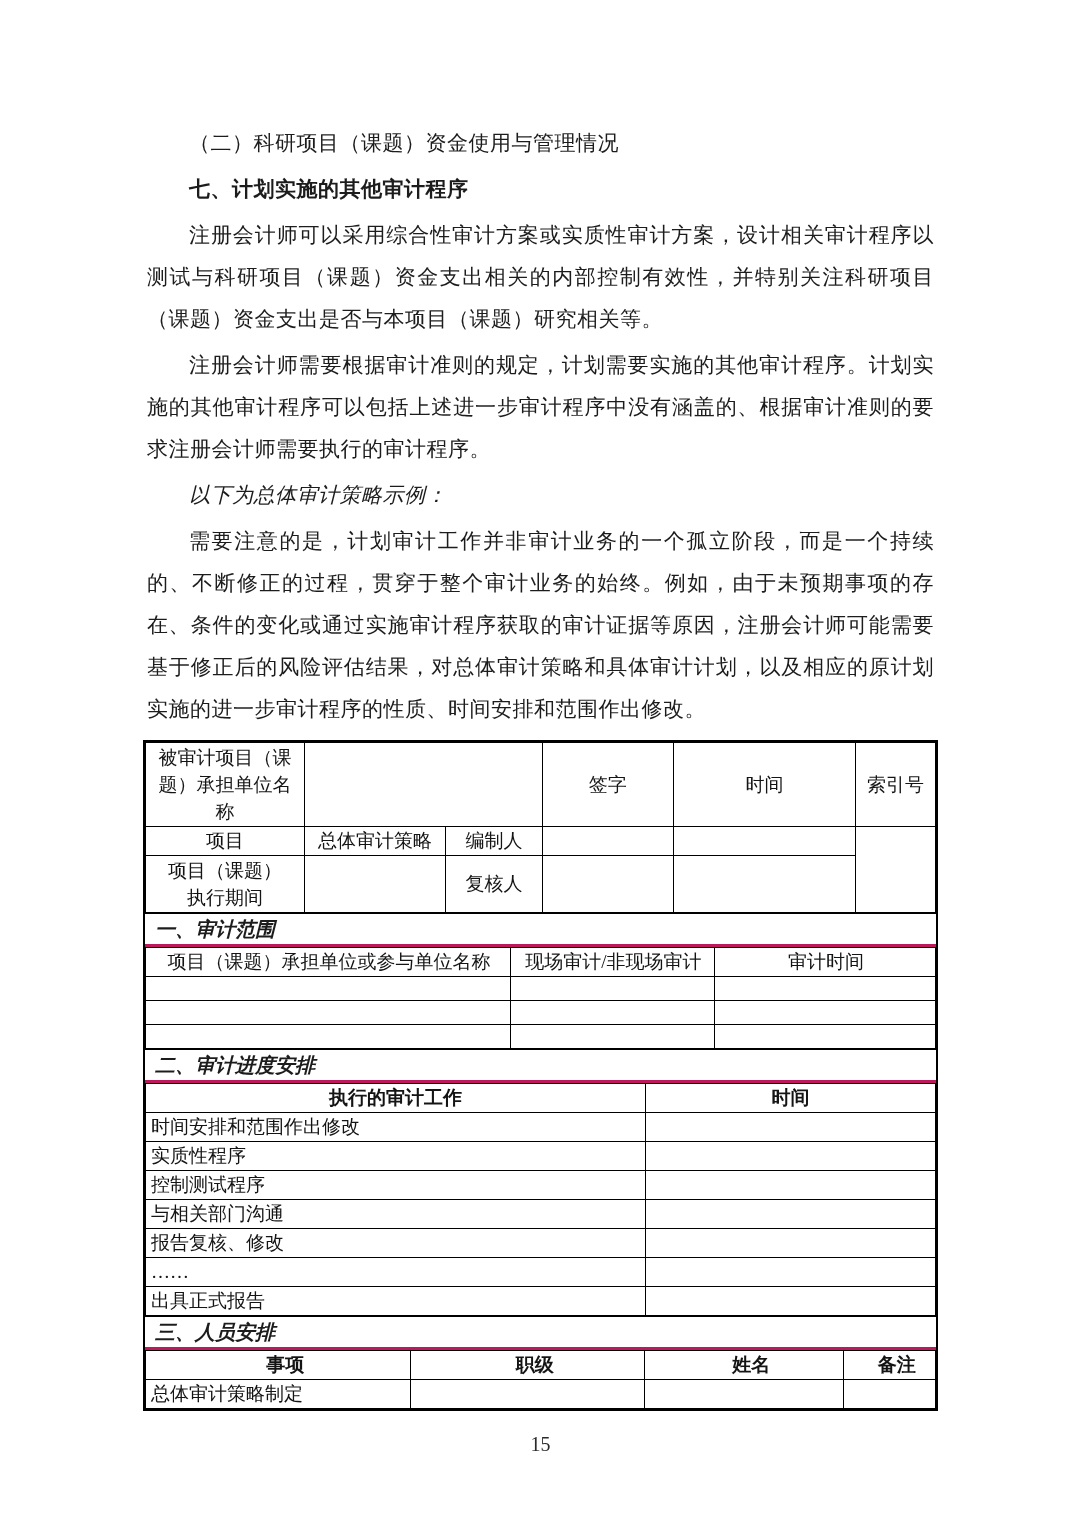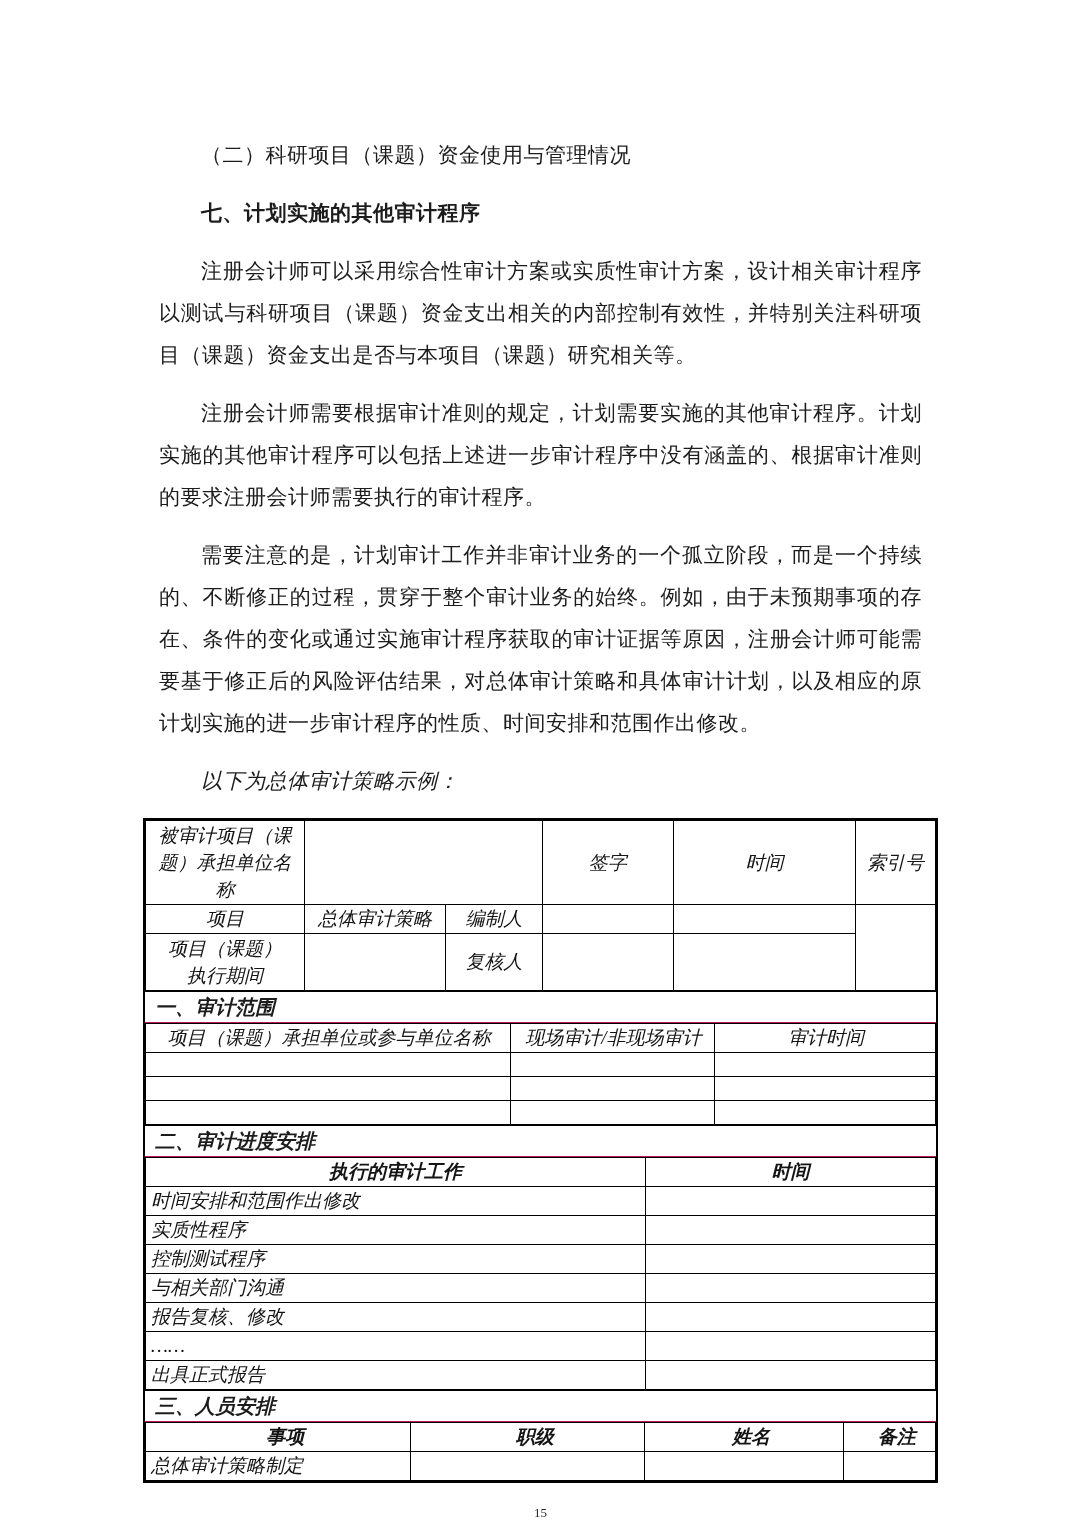--- a/index.html
+++ b/index.html
@@ -12,93 +12,92 @@
     overflow:hidden;
   }
   .page{
     width:795px;
     margin:0 auto 0 143px;
     padding-top:118px;
   }
   .para{
     font-size:21px;
     line-height:42px;
-    margin:16px;
+    margin:4px;
     text-align:justify;
     letter-spacing:0.5px;
   }
   .indent{text-indent:2em;}
   .h-bold{
     font-family:"Liberation Sans","DejaVu Sans",sans-serif;
     font-weight:700;
   }
   .kai{font-style:italic;}
 
   
   .tbl-wrap{
     margin-top:10px;
     border:2px solid #000;
   }
   .tbl-wrap table{
     width:100%;
     border-collapse:collapse;
     table-layout:fixed;
-    font-style:italic;
     color:#141414;
   }
   .tbl-wrap td{
     border:1px solid #000;
     font-size:19px;
     text-align:center;
     vertical-align:middle;
     padding:1px 5px;
     overflow:hidden;
   }
   .tbl-wrap .left{text-align:left;}
   .tbl-wrap .bold{font-weight:700;text-align:center;}
   .ml{white-space:pre-line;line-height:27px;}
   .sec-title{
     border-top:1px solid #000;
-    border-bottom:1px solid #be185d;
+    border-bottom:3px solid #be185d;
     font-weight:700;
     font-style:italic;
     font-size:20px;
     padding:2px 10px;
     line-height:26px;
   }
   
   .hb-r1 td{height:56px;}
   .hb-r2 td{height:25px;}
   .hb-r3 td{height:54px;}
   .s1-head td{height:26px;padding-left:7px;}
   .s1-row td{height:21px;}
   .s2-head td{height:26px;}
   .s2-row td{height:26px;}
   .s3-head td{height:25px;padding-left:19px;}
   .s3-row td{height:26px;}
 
   .page-num{
     text-align:center;
-    font-size:13px;
+    font-size:20px;
     margin-top:22px;
     color:#2a2a2a;
     font-family:"Liberation Serif","DejaVu Serif",serif;
   }
 </style>
 </head>
 <body>
 
 <div class="page">
 
   <p class="para indent">（二）科研项目（课题）资金使用与管理情况</p>
   <p class="para indent h-bold">七、计划实施的其他审计程序</p>
   <p class="para indent">注册会计师可以采用综合性审计方案或实质性审计方案，设计相关审计程序以测试与科研项目（课题）资金支出相关的内部控制有效性，并特别关注科研项目（课题）资金支出是否与本项目（课题）研究相关等。</p>
   <p class="para indent">注册会计师需要根据审计准则的规定，计划需要实施的其他审计程序。计划实施的其他审计程序可以包括上述进一步审计程序中没有涵盖的、根据审计准则的要求注册会计师需要执行的审计程序。</p>
+  <p class="para indent kai">以下为总体审计策略示例：</p>
   <p class="para indent">需要注意的是，计划审计工作并非审计业务的一个孤立阶段，而是一个持续的、不断修正的过程，贯穿于整个审计业务的始终。例如，由于未预期事项的存在、条件的变化或通过实施审计程序获取的审计证据等原因，注册会计师可能需要基于修正后的风险评估结果，对总体审计策略和具体审计计划，以及相应的原计划实施的进一步审计程序的性质、时间安排和范围作出修改。</p>
-  <p class="para indent kai">以下为总体审计策略示例：</p>
 
   <div class="tbl-wrap">
 
     <table>
       <colgroup>
         <col style="width:20.1%">
           <col style="width:17.9%">
           <col style="width:12.2%">
         <col style="width:16.6%">
           <col style="width:23.1%">

